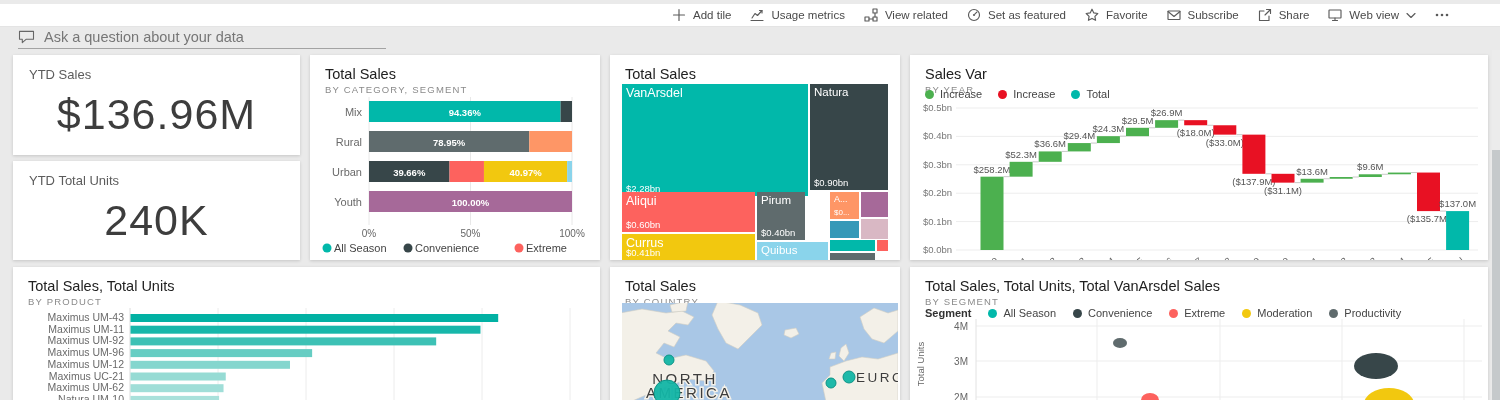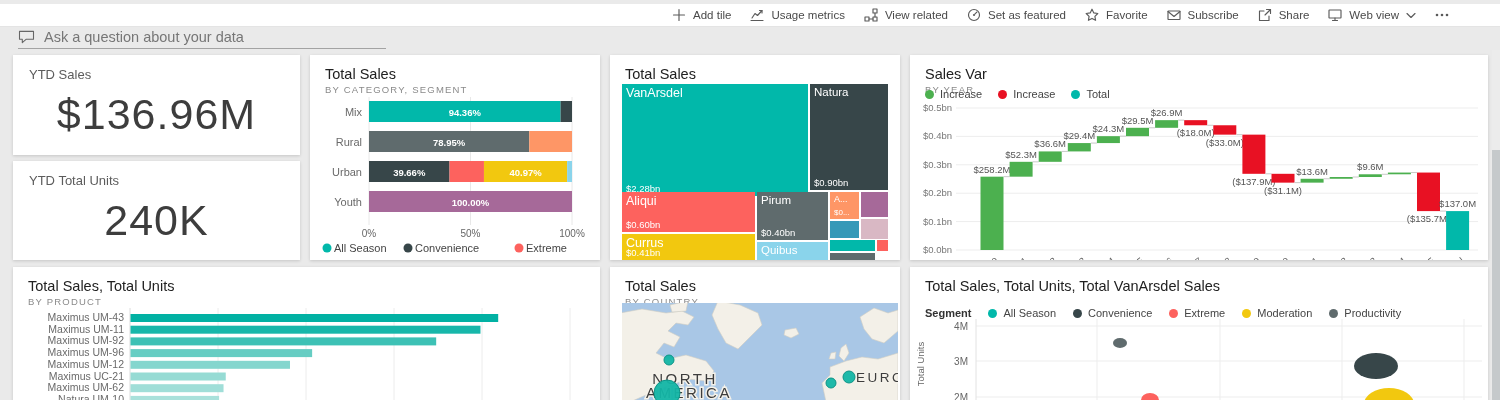--- a/index.html
+++ b/index.html
@@ -213,21 +213,21 @@
           <span class="tm-val" style="font-size: 9.5px;">$0.90bn</span>
         </div>
         <div class="tm-block" style="left: 0px; top: 108px; width: 133px; height: 40px; background: rgb(253, 98, 94);">
           <span class="tm-name" style="font-size: 12.5px;">Aliqui</span>
           <span class="tm-val" style="font-size: 9.5px;">$0.60bn</span>
         </div>
         <div class="tm-block" style="left: 0px; top: 150px; width: 133px; height: 26px; background: rgb(242, 200, 15);">
           <span class="tm-name" style="font-size: 12.5px;">Currus</span>
           <span class="tm-val" style="font-size: 9.5px;">$0.41bn</span>
         </div>
-        <div class="tm-block" style="left: 135px; top: 108px; width: 71px; height: 48px; background: rgb(95, 107, 109);">
+        <div class="tm-block" style="left: 135px; top: 108px; width: 48px; height: 48px; background: rgb(95, 107, 109);">
           <span class="tm-name" style="font-size: 11.5px;">Pirum</span>
           <span class="tm-val" style="font-size: 9.5px;">$0.40bn</span>
         </div>
         <div class="tm-block" style="left: 135px; top: 158px; width: 71px; height: 18px; background: rgb(138, 212, 235);">
           <span class="tm-name" style="font-size: 11.5px;">Quibus</span>
         </div>
         <div class="tm-block" style="left: 208px; top: 108px; width: 29px; height: 27px; background: rgb(254, 150, 102);">
           <span class="tm-name" style="font-size: 9px;">A...</span>
           <span class="tm-val" style="font-size: 8px;">$0...</span>
         </div>
@@ -385,20 +385,21 @@
         <text x="234" y="79" font-size="13.5" fill="#3d3d3d" text-anchor="start" font-family="Liberation Sans, sans-serif" letter-spacing="2.5" stroke="#F5F2EA" stroke-width="3" paint-order="stroke">EUROPE</text>
         <circle cx="47" cy="57" r="5" fill="#12B5A5" stroke="#0E9487" stroke-width="1" fill-opacity="0.95"></circle>
         <circle cx="45" cy="90" r="13" fill="#12B5A5" stroke="#0E9487" stroke-width="1" fill-opacity="0.95"></circle>
         <circle cx="209" cy="80" r="5" fill="#12B5A5" stroke="#0E9487" stroke-width="1" fill-opacity="0.95"></circle>
         <circle cx="227" cy="74" r="6" fill="#12B5A5" stroke="#0E9487" stroke-width="1" fill-opacity="0.95"></circle>
       </svg>
   </div>
 
   <div class="tile" id="tile-scatter">
     <div class="tile-title">Total Sales, Total Units, Total VanArsdel Sales</div>
+    <div class="tile-sub">BY SEGMENT</div>
     <div class="legend" id="sc-legend" style="top:40px;left:15px;gap:17px;">
         <span class="lt">Segment</span>
         <span class="item">
           <span class="dot" style="background: rgb(1, 184, 170);"></span>
           <span>All Season</span>
         </span>
         <span class="item">
           <span class="dot" style="background: rgb(55, 70, 73);"></span>
           <span>Convenience</span>
         </span>

